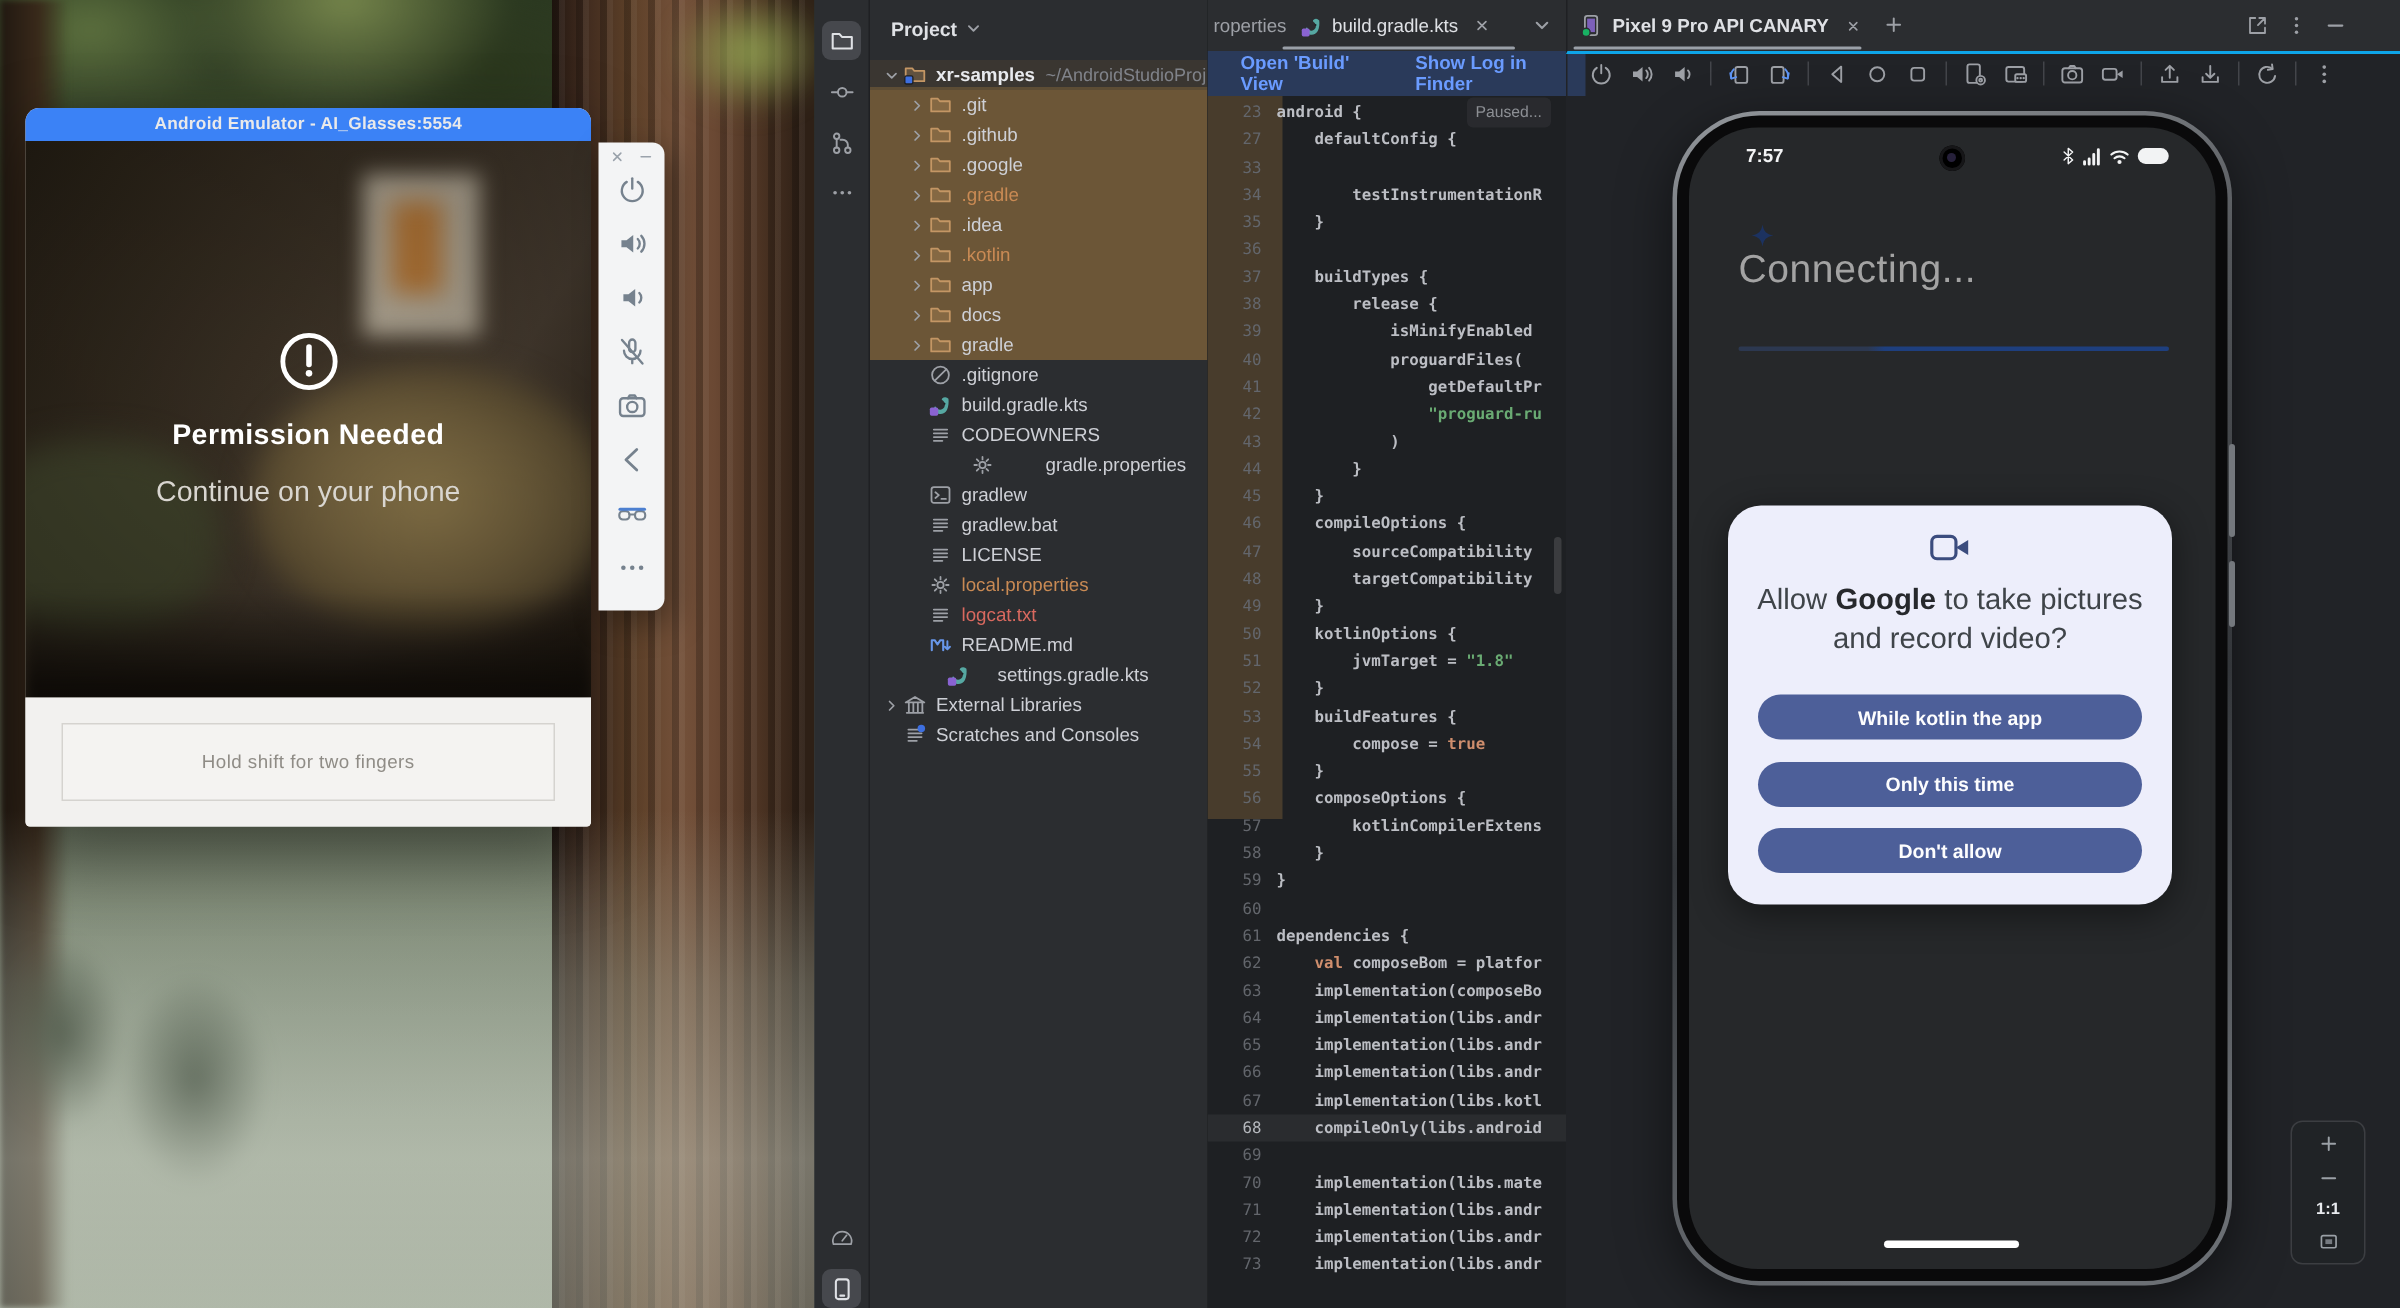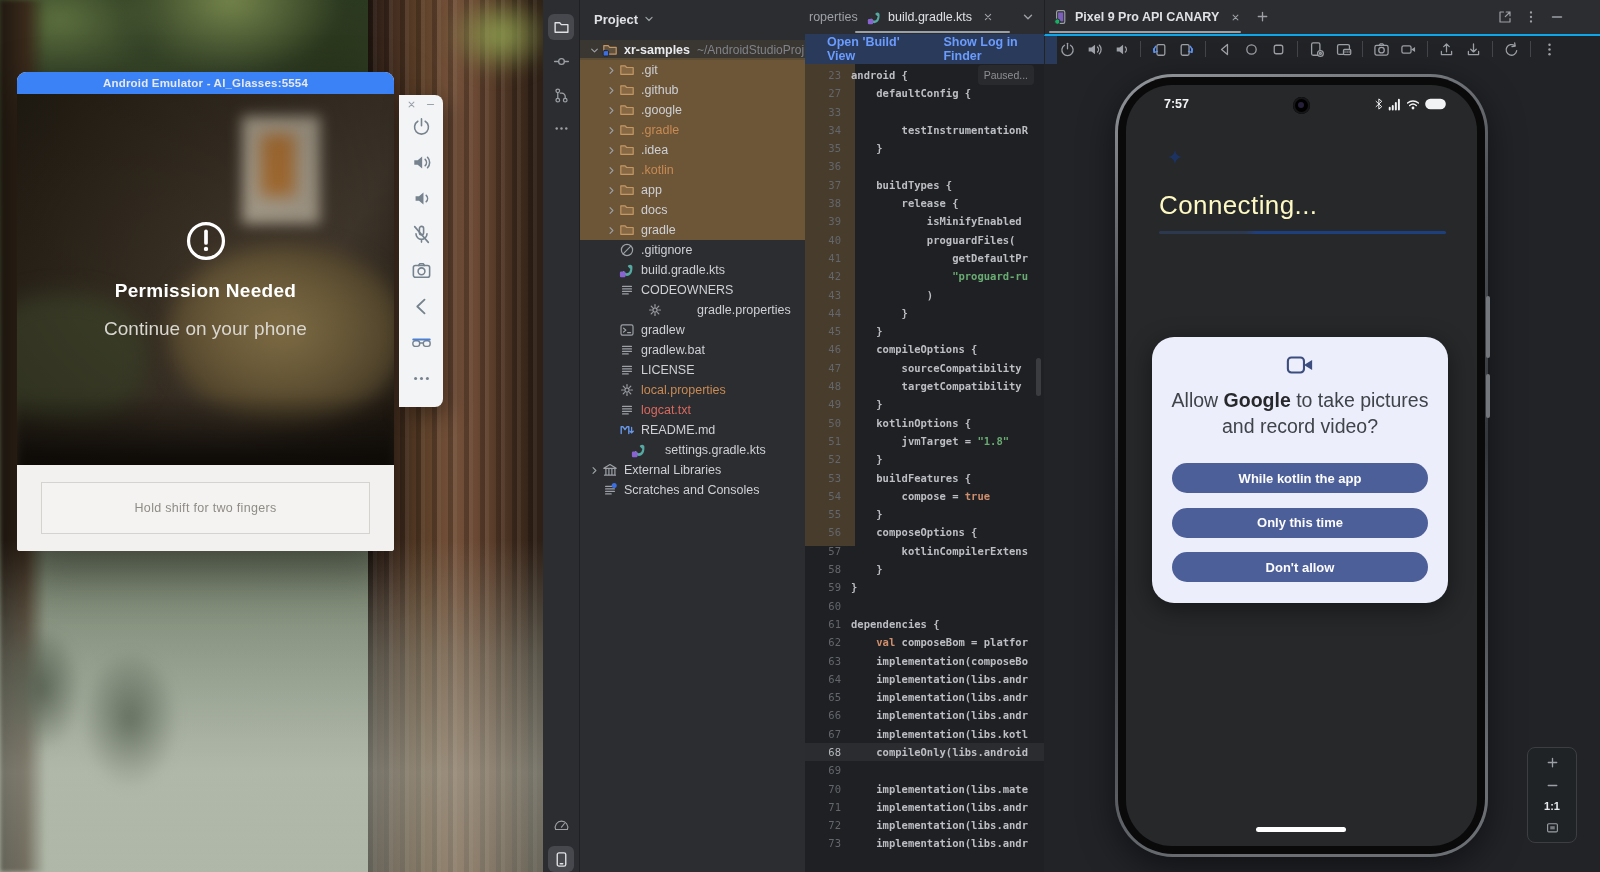--- a/index.html
+++ b/index.html
@@ -137,21 +137,21 @@
   #phone-bezel{position:absolute;inset:3px;border-radius:55px;background:#0a0a0b;}
   #phone-screen{position:absolute;left:11px;top:11px;width:351px;height:761px;border-radius:46px;background:#26282a;overflow:hidden;}
   .side-btn{position:absolute;right:-2px;width:4px;border-radius:2px;background:#74787d;}
   #statusbar{position:absolute;left:0;top:10px;width:100%;height:22px;}
   #ph-time{position:absolute;left:38px;top:2px;color:#f2f3f4;font-size:12.5px;font-weight:bold;}
   #punch{position:absolute;left:167px;top:2px;width:17px;height:17px;border-radius:50%;background:#000;
     box-shadow:inset 0 0 0 2px #161618;}
   #punch::after{content:"";position:absolute;left:5px;top:5px;width:6px;height:6px;border-radius:50%;background:#26203a;}
   #ph-status-icons{position:absolute;right:30px;top:2px;display:flex;align-items:center;gap:4px;color:#f2f3f4;}
   #ph-spark{position:absolute;left:36px;top:62px;width:26px;height:26px;color:#1c3260;}
-  #ph-connecting{position:absolute;left:33px;top:105px;color:#fef9c3;font-size:26px;letter-spacing:.4px;}
+  #ph-connecting{position:absolute;left:33px;top:79px;color:#a3a3a3;font-size:26px;letter-spacing:.4px;}
   #ph-progress{position:absolute;left:33px;top:146px;width:287px;height:2.5px;border-radius:2px;
     background:linear-gradient(90deg,#2c3850 0%,#2c3850 30%,#1e3f7e 34%,#1e3f7e 100%);}
   #perm-dialog{position:absolute;left:26px;top:252px;width:296px;height:266px;border-radius:22px;background:#edeefb;
     box-shadow:0 6px 24px rgba(0,0,0,.45);}
   #perm-cam{position:absolute;left:134px;top:16px;width:28px;height:24px;color:#3b4c7e;}
   #perm-text{position:absolute;left:18px;top:50px;width:260px;text-align:center;color:#3f4449;font-size:19.5px;line-height:26px;}
   #perm-text b{color:#26282c;}
   .perm-btn{position:absolute;left:20px;width:256px;height:30px;border-radius:15px;background:#4d5f99;border:none;
     color:#fdfdfe;font-size:13px;font-weight:bold;font-family:"Liberation Sans",sans-serif;cursor:pointer;
     display:flex;align-items:center;justify-content:center;}

